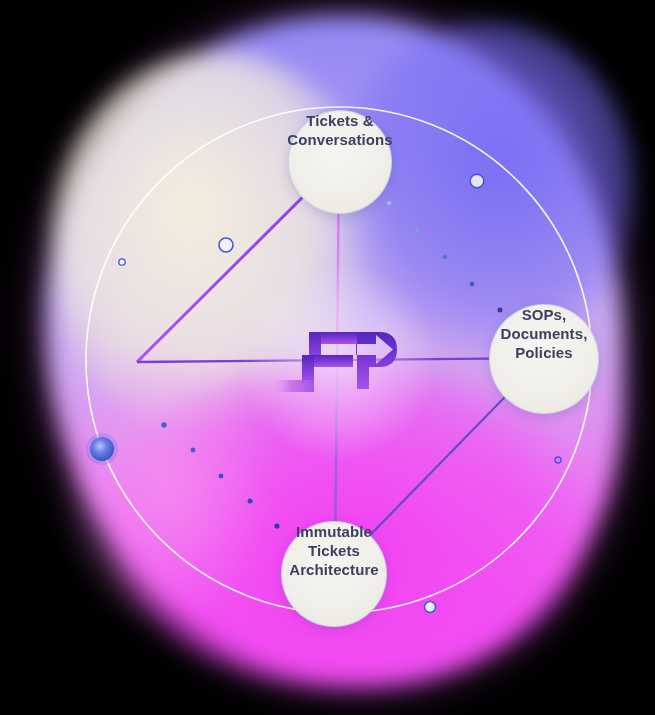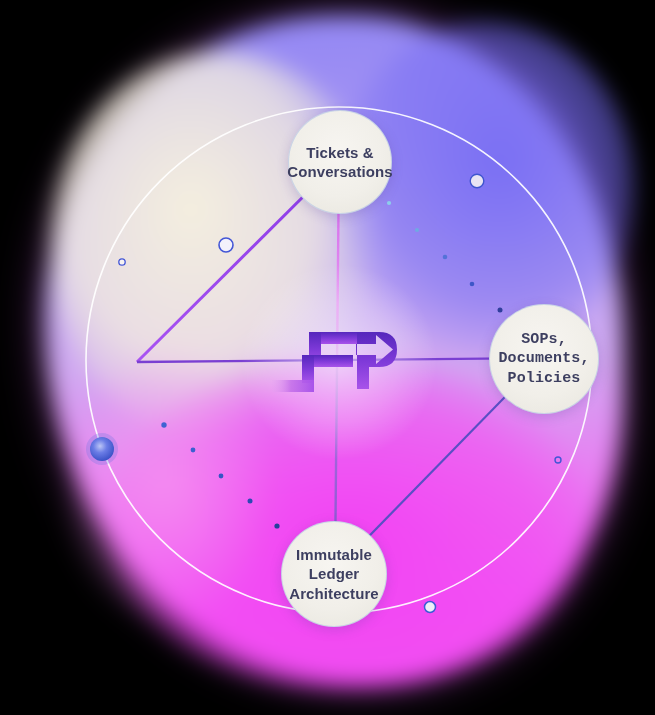--- a/index.html
+++ b/index.html
@@ -75,35 +75,35 @@
   }
   
   .node {
     position: absolute;
     border-radius: 50%;
     background: radial-gradient(circle at 48% 40%,
       #f7f5f1 0%, #f1efe9 55%, #e7e5dd 100%);
     border: 1px solid rgba(168,190,228,0.55);
     box-shadow: 0 3px 12px rgba(80,60,150,0.22);
     display: flex;
-    align-items: center;
+    align-items: flex-start;
     justify-content: center;
     text-align: center;
   }
   .node-label {
     font-weight: bold;
     font-size: 15px;
     line-height: 1.28;
     color: #3d3f60;
     white-space: pre-line;
     letter-spacing: 0.1px;
   }
   .node-top    { left: 288px; top: 110px; width: 102px; height: 102px; }
   .node-left   { left:  85px; top: 310px; width: 104px; height: 104px; }
-  .node-right  { left: 489px; top: 304px; width: 108px; height: 108px; font-family: Liberation Mono, monospace; }
+  .node-right  { left: 489px; top: 304px; width: 108px; height: 108px; }
   .node-bottom { left: 281px; top: 521px; width: 104px; height: 104px; }
 </style>
 </head>
 <body>
 
 <div class="stage">
 
   <div class="blob-wrap">
     <div class="blob-main"></div>
     <div class="blob-cream"></div>
@@ -206,17 +206,17 @@
     <div class="node-label">Tickets &amp;
 Conversations</div>
   </div>
   <div class="node node-right">
     <div class="node-label">SOPs,
 Documents,
 Policies</div>
   </div>
   <div class="node node-bottom">
     <div class="node-label">Immutable
-Ledger
+Tickets
 Architecture</div>
   </div>
 
 </div>
 
 </body></html>

